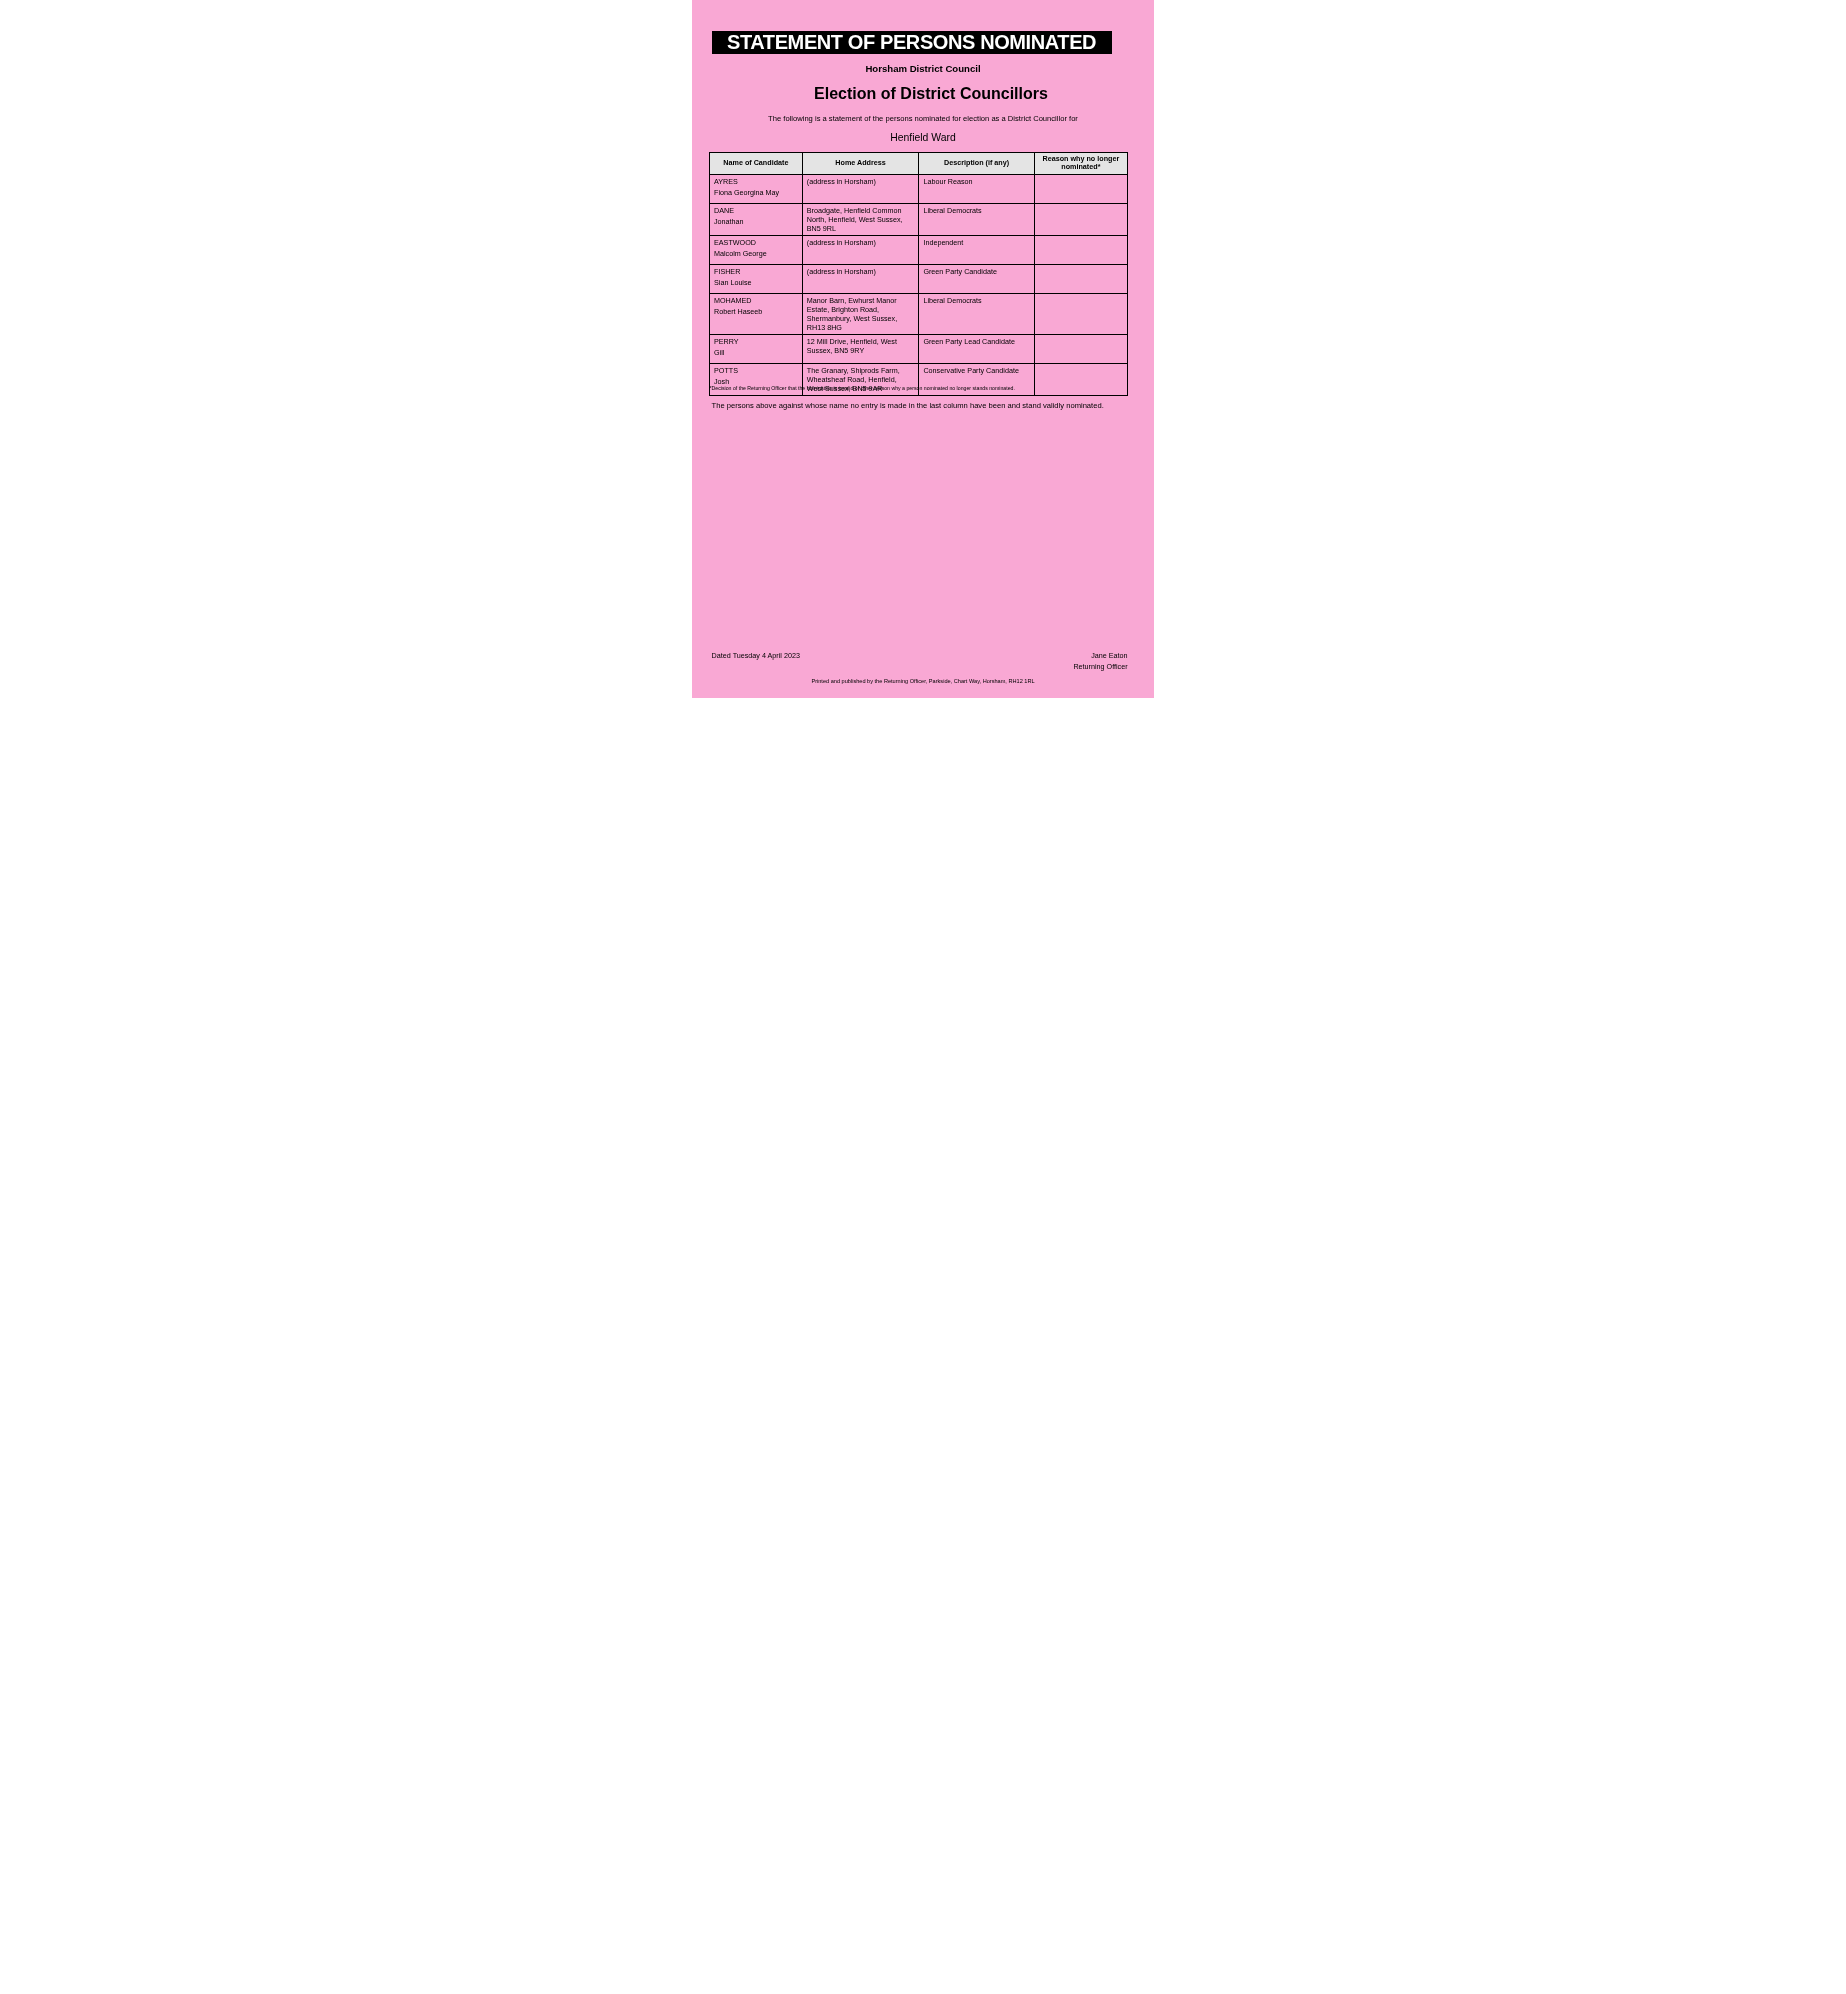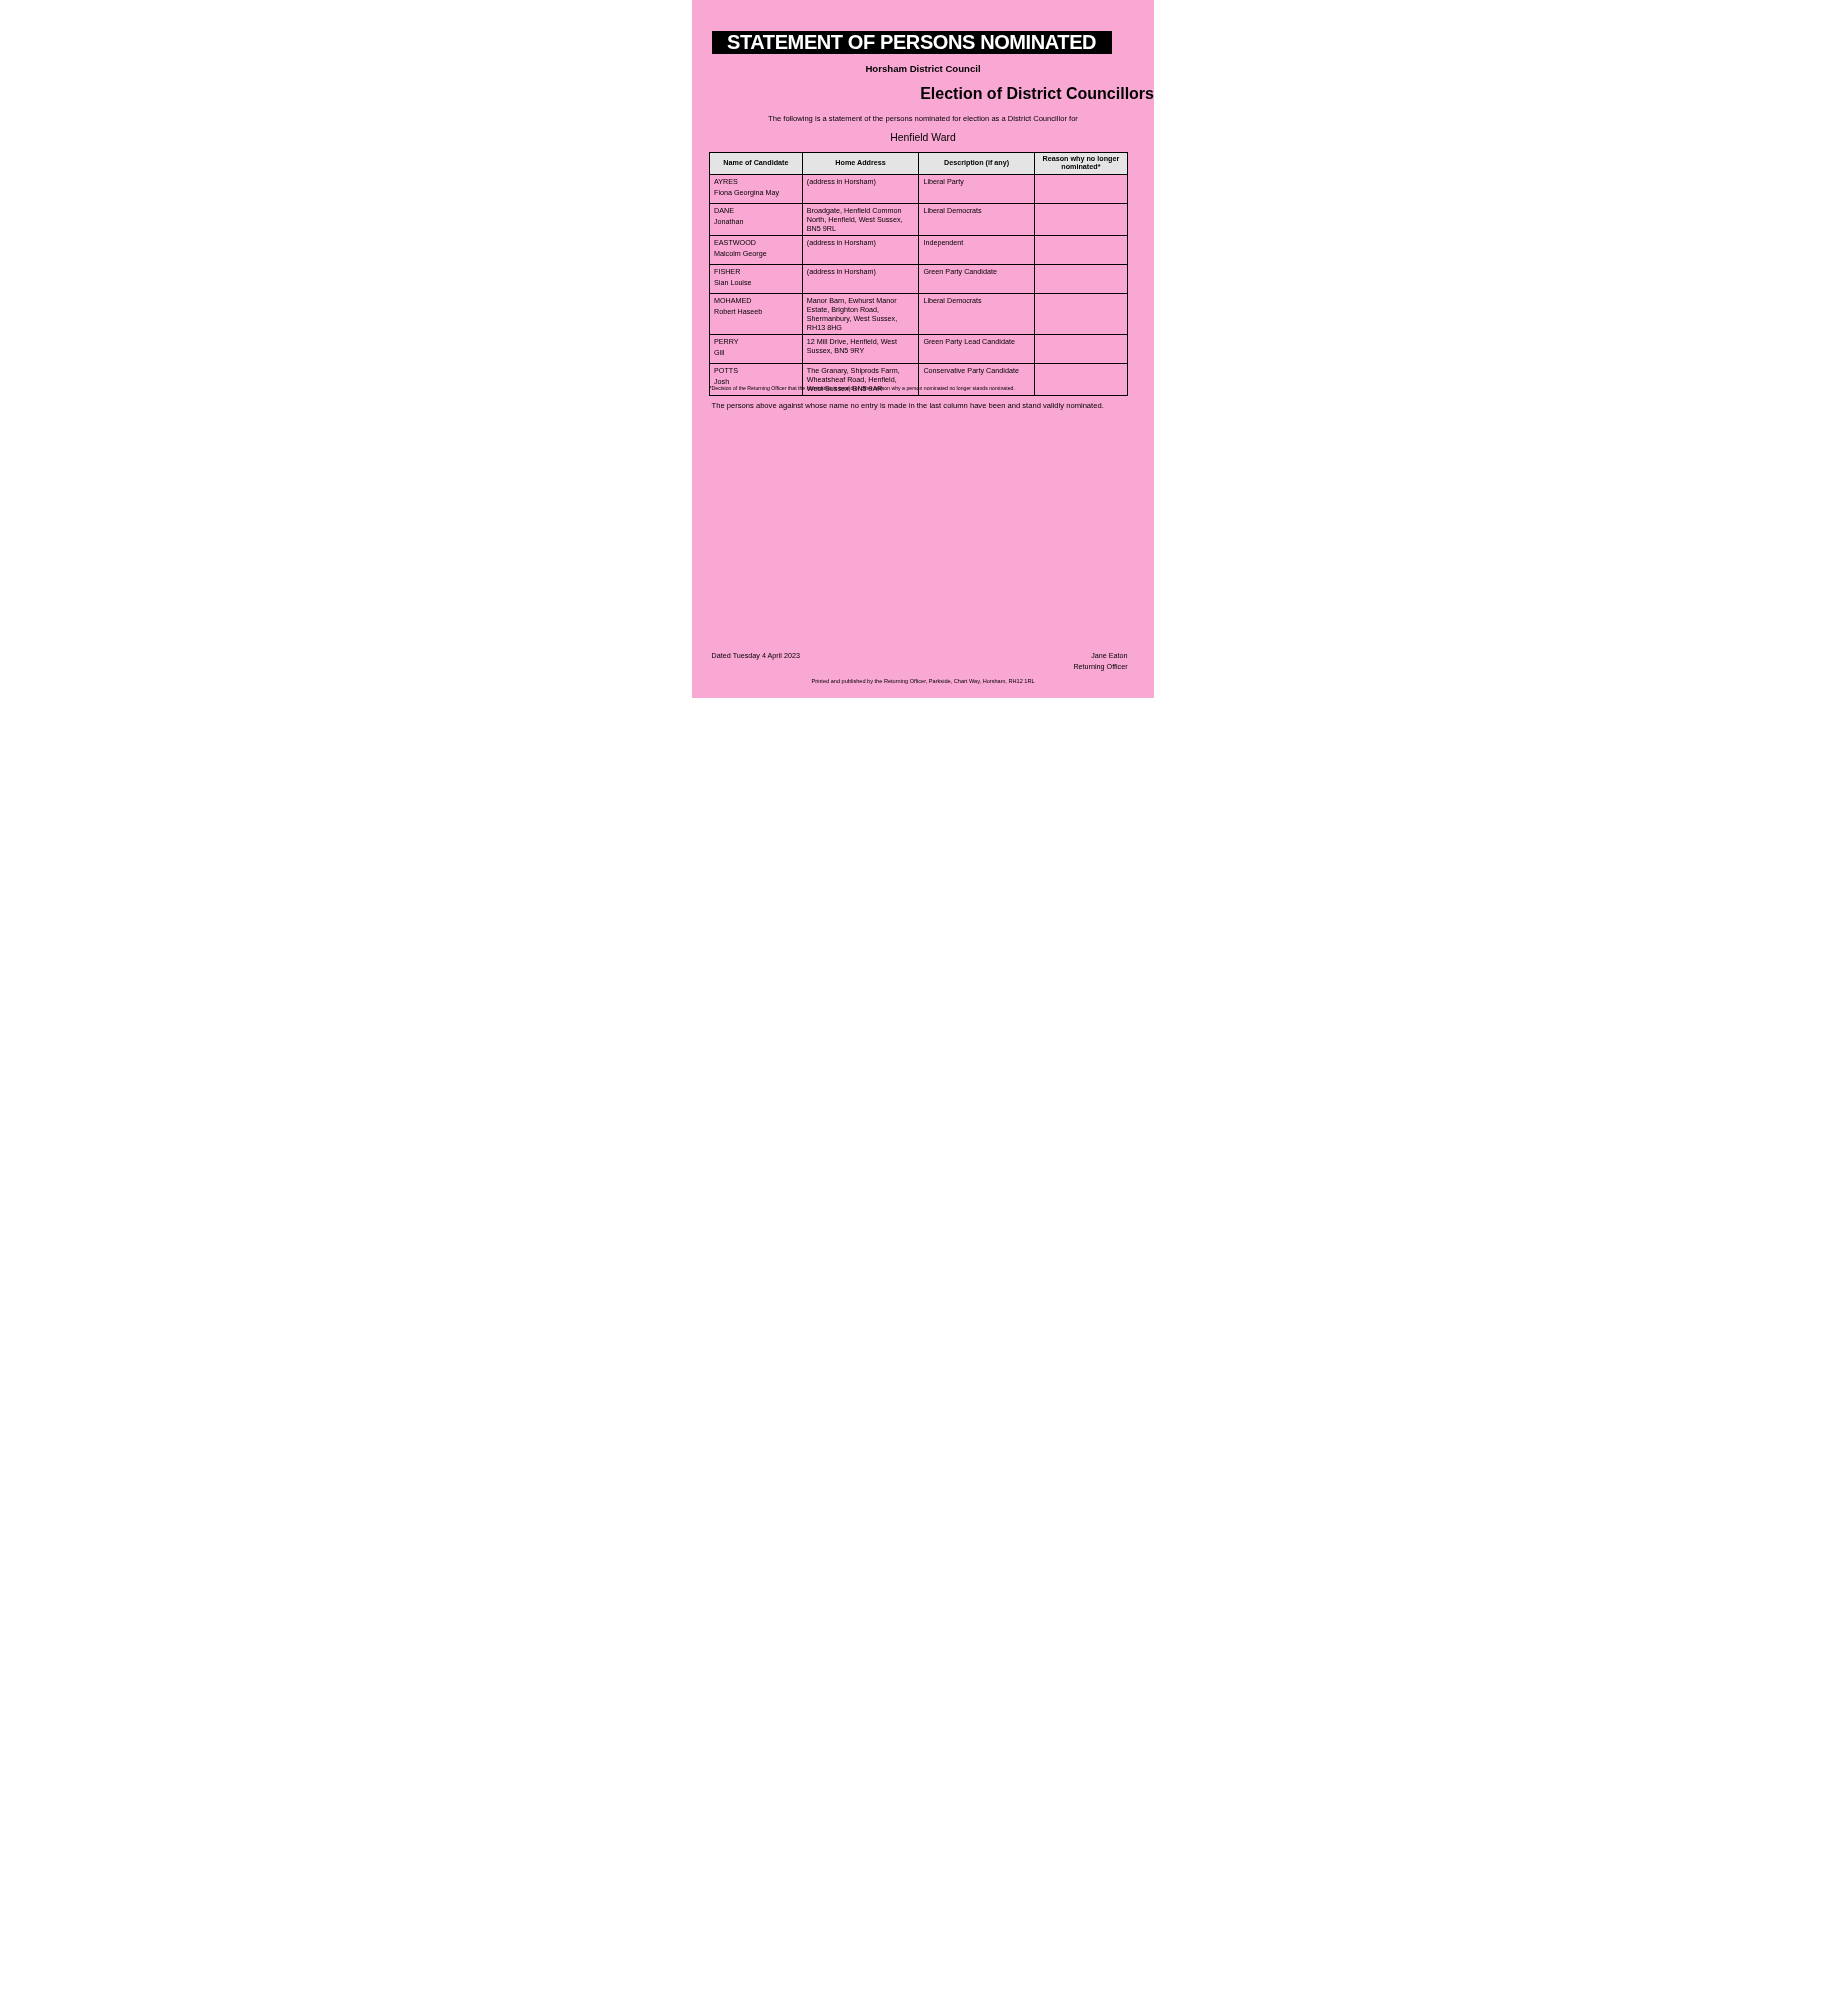--- a/index.html
+++ b/index.html
@@ -38,23 +38,23 @@
     top: 63px;
     left: 0;
     width: 100%;
     text-align: center;
     font-size: 9.6px;
     font-weight: bold;
   }
   .election-title {
     position: absolute;
     top: 85px;
-    left: 0;
-    width: 100%;
-    text-align: right;
+    left: 8px;
+    width: 100%;
+    text-align: center;
     font-size: 16px;
     font-weight: bold;
   }
   .intro {
     position: absolute;
     top: 114px;
     left: 0;
     width: 100%;
     text-align: center;
     font-size: 7.6px;
@@ -173,21 +173,21 @@
         <th>Reason why no longer nominated*</th>
       </tr>
     </thead>
     <tbody>
       <tr style="height:29px;">
         <td>
           <span class="surname">AYRES</span>
           <span class="given-names">Fiona Georgina May</span>
         </td>
         <td>(address in Horsham)</td>
-        <td>Liberal Party</td>
+        <td>Labour Reason</td>
         <td></td>
       </tr>
       <tr style="height:29px;">
         <td>
           <span class="surname">DANE</span>
           <span class="given-names">Jonathan</span>
         </td>
         <td>Broadgate, Henfield Common North, Henfield, West Sussex, BN5 9RL</td>
         <td>Liberal Democrats</td>
         <td></td>

